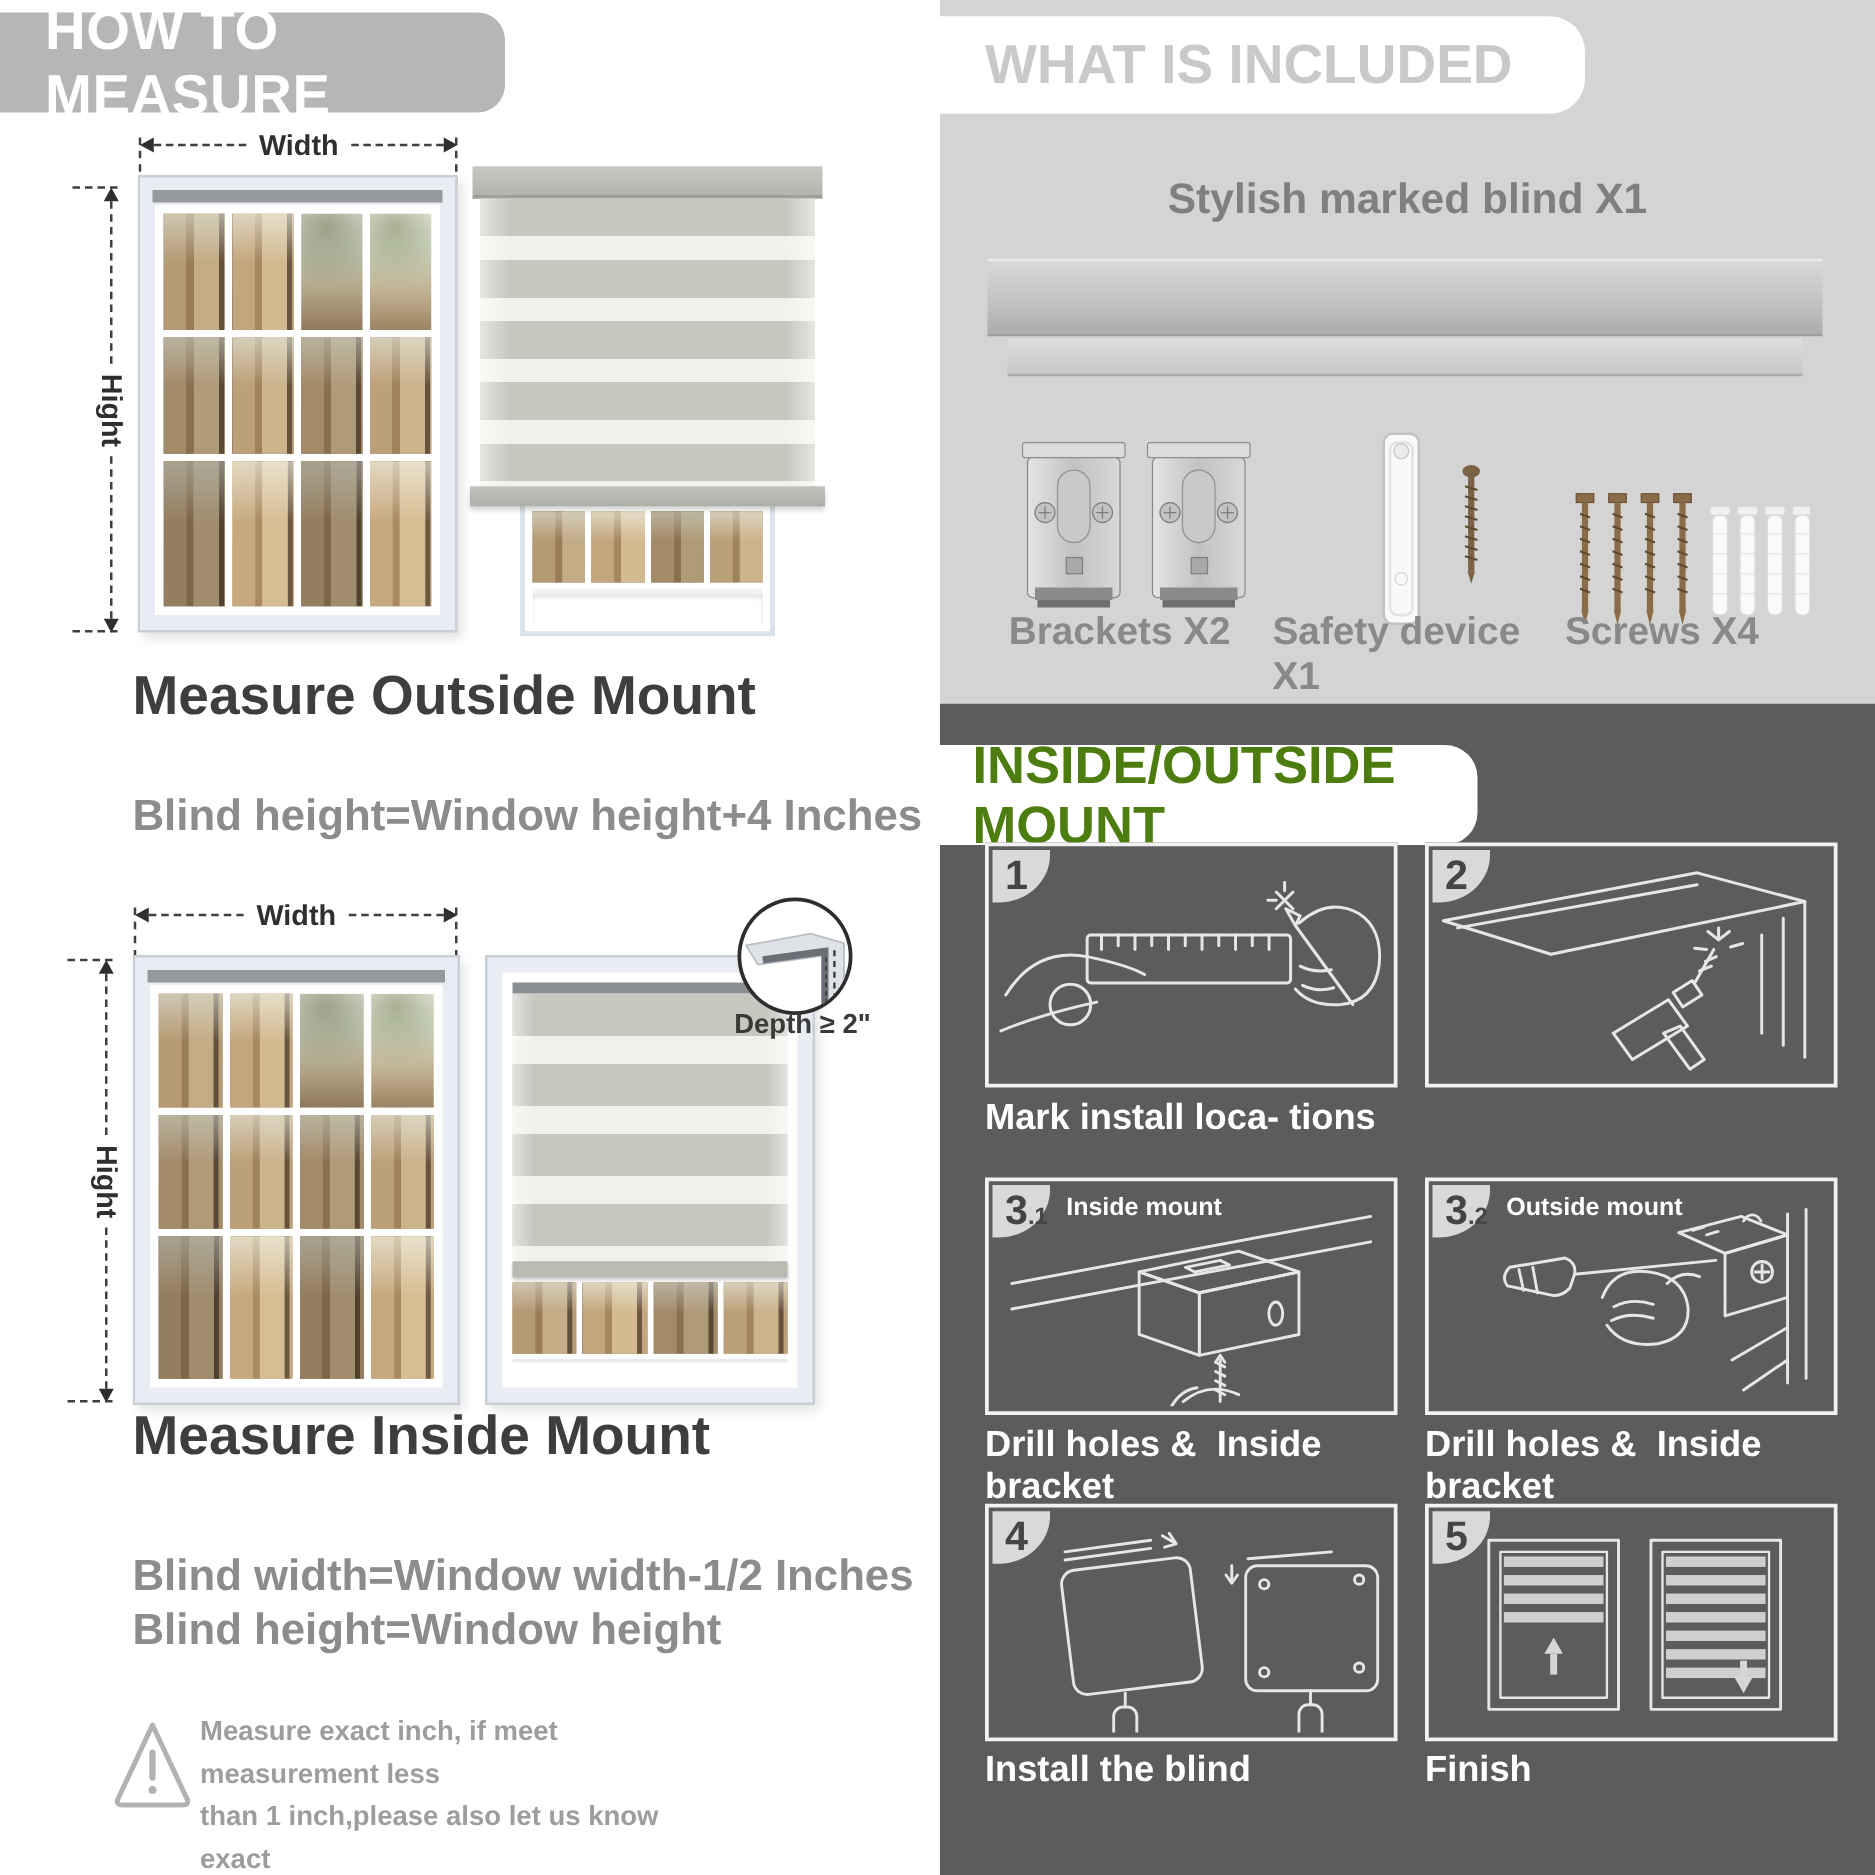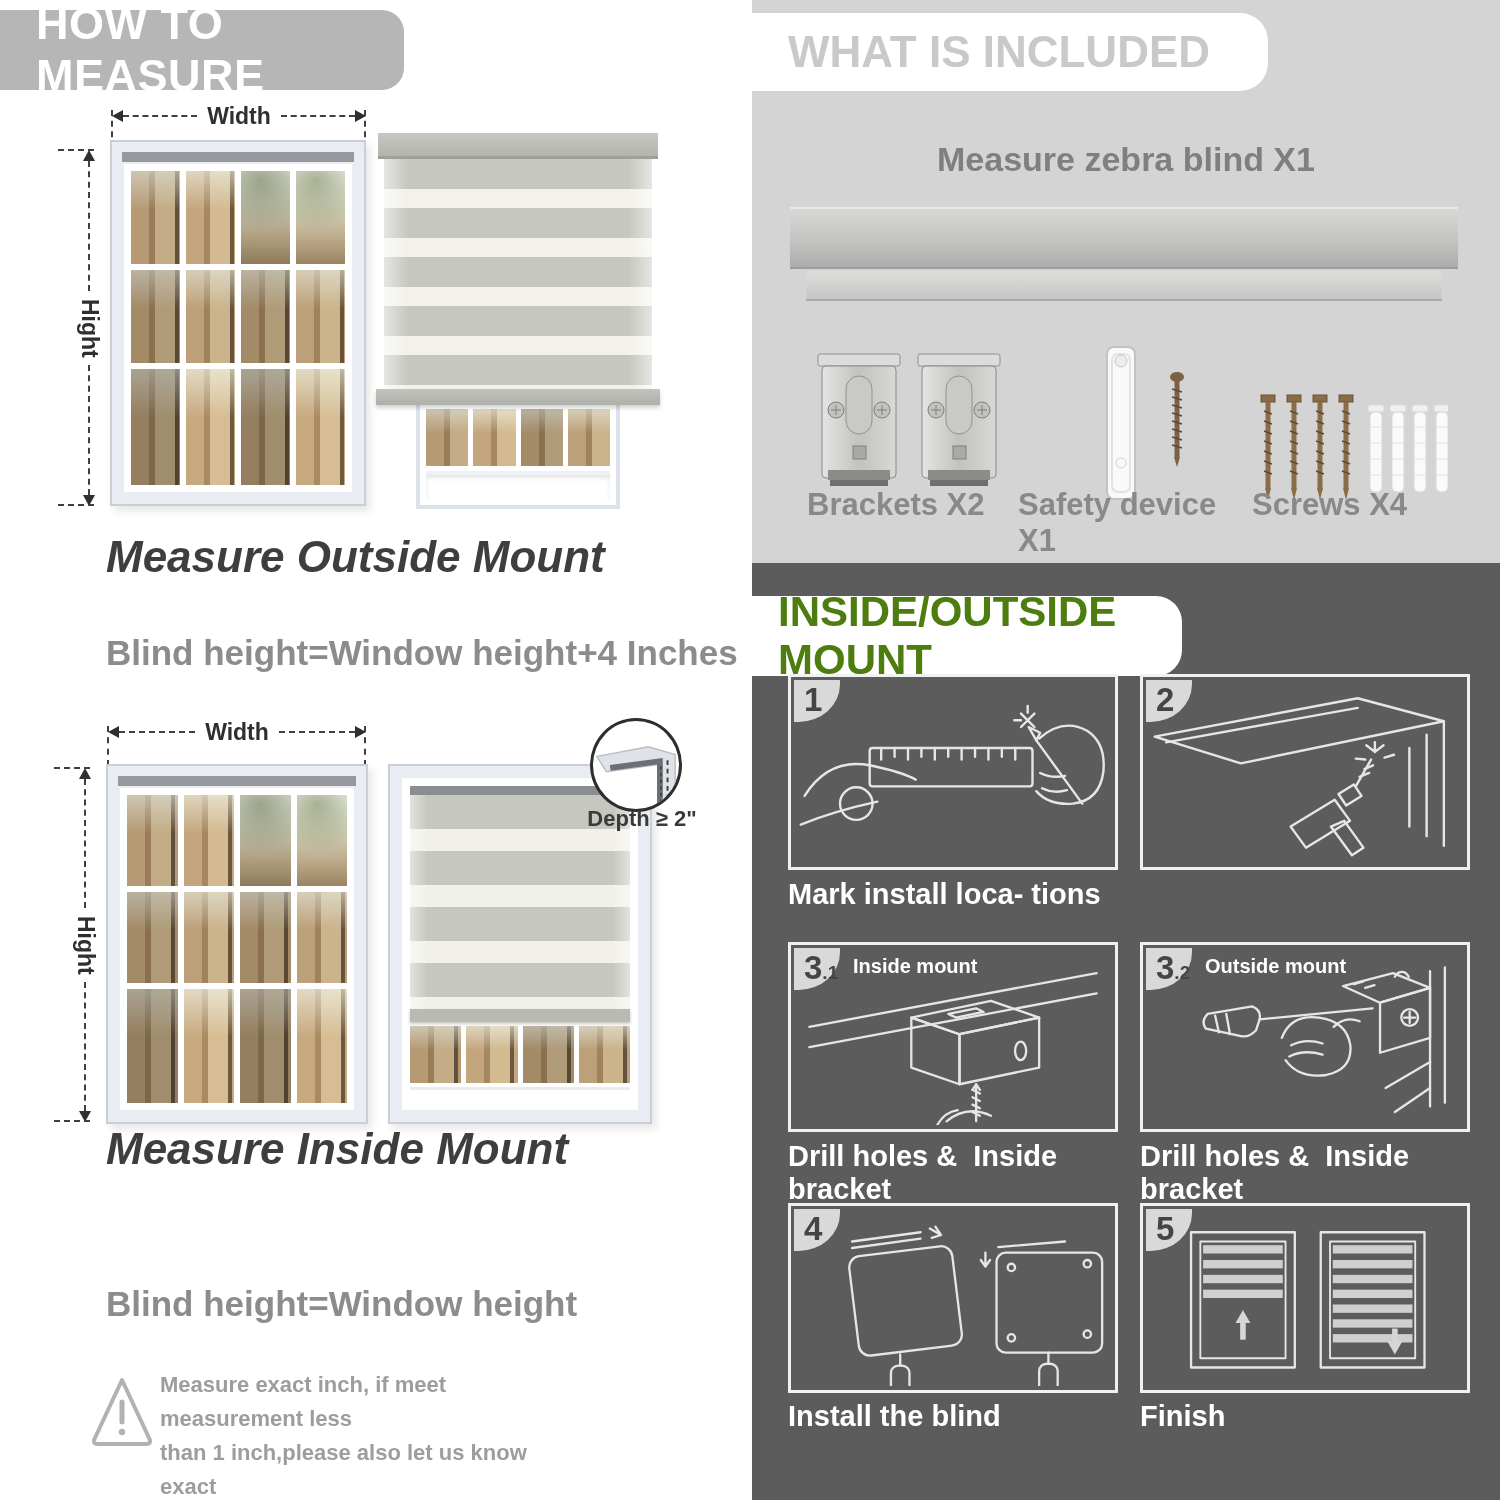--- a/index.html
+++ b/index.html
@@ -12,21 +12,21 @@
     border-radius:0 22px 22px 0;display:flex;align-items:center;padding-left:36px;box-sizing:border-box;
     color:#fff;font-size:45px;font-weight:700;letter-spacing:.5px;}
   .ribbon-white{position:absolute;background:#fff;display:flex;align-items:center;
     box-sizing:border-box;font-weight:700;}
   #included-ribbon{left:752px;top:13px;width:516px;height:78px;border-radius:0 28px 28px 0;
     padding-left:36px;color:#c9c9c9;font-size:44px;}
   #mount-ribbon{left:752px;top:596px;width:430px;height:80px;border-radius:0 26px 26px 0;
     padding-left:26px;color:#4d7c0f;font-size:42px;}
 
   
-  .h1{position:absolute;font-size:44px;font-weight:700;color:#3e3e3e;font-style:italic;}
+  .h1{position:absolute;font-size:44px;font-weight:700;color:#3e3e3e;}
   .gline{position:absolute;font-size:35px;font-weight:700;color:#8c8c8c;}
   .warn-txt{position:absolute;font-size:22px;font-weight:700;color:#9d9d9d;line-height:34px;}
 
   
   .measure-h{position:absolute;display:flex;align-items:center;height:16px;}
   .measure-h .seg{flex:1;height:0;border-top:2px dashed #3f3f3f;}
   .measure-h .lbl{padding:0 10px;font-size:23px;font-weight:700;color:#2f2f2f;}
   .ar-l{width:0;height:0;border-top:6px solid transparent;border-bottom:6px solid transparent;border-right:11px solid #2f2f2f;}
   .ar-r{width:0;height:0;border-top:6px solid transparent;border-bottom:6px solid transparent;border-left:11px solid #2f2f2f;}
   .tick-v{position:absolute;width:0;border-left:2px dashed #3f3f3f;}
@@ -236,38 +236,39 @@
     <svg viewBox="0 0 90 90" width="86" height="88">
       <path d="M4,36 L58,26 L86,34 L86,88 L72,88 L72,44 L14,52 Z" fill="#dfe3e8" stroke="#b9bec4" stroke-width="1.5"></path>
       <path d="M18,48 L70,41 L70,88" fill="none" stroke="#6b7076" stroke-width="6"></path>
       <path d="M78,40 V88" stroke="#3c3c3c" stroke-width="2" stroke-dasharray="5 4" fill="none"></path>
       <path d="M71,46 V88" stroke="#3c3c3c" stroke-width="1.5" stroke-dasharray="4 3" fill="none"></path>
     </svg>
   </div>
   <div class="depth-lbl">Depth ≥ 2"</div>
 
   <div class="h1" style="left:106px;top:1124px;">Measure Inside Mount</div>
+  <div class="gline" style="left:106px;top:1241px;">Blind width=Window width-1/2 Inches</div>
   <div class="gline" style="left:106px;top:1284px;">Blind height=Window height</div>
 
   <svg class="warn-tri" width="64" height="74" viewBox="0 0 64 74">
     <path d="M32,6 L60,66 Q61,70 56,70 L8,70 Q3,70 4,66 Z" fill="none" stroke="#b2b2b2" stroke-width="4" stroke-linejoin="round"></path>
     <path d="M32,28 V48" stroke="#b2b2b2" stroke-width="5" stroke-linecap="round"></path>
     <circle cx="32" cy="58" r="3.2" fill="#b2b2b2"></circle>
   </svg>
   <div class="warn-txt" style="left:160px;top:1368px;width:380px;">
     <div>Measure exact inch, if meet measurement less</div>
     <div>than 1 inch,please also let us know exact</div>
 
   </div>
 
   <div id="panel-light"></div>
   <div class="ribbon-white" id="included-ribbon">
     <span>WHAT IS INCLUDED</span>
   </div>
-  <div class="product-title">Measure zebra blind X1</div>
+  <div class="product-title">Stylish marked blind X1</div>
 
   <div class="headrail-main"></div>
   <div class="headrail-sub"></div>
 
   <svg class="abs" style="left:812px;top:348px;" width="200" height="158" viewBox="0 0 200 158">
     <defs>
       <linearGradient id="mg1" x1="0" y1="0" x2="1" y2="0">
         <stop offset="0" stop-color="#e4e4e2"></stop>
           <stop offset=".5" stop-color="#c2c2c0"></stop>
           <stop offset="1" stop-color="#d8d8d6"></stop>

